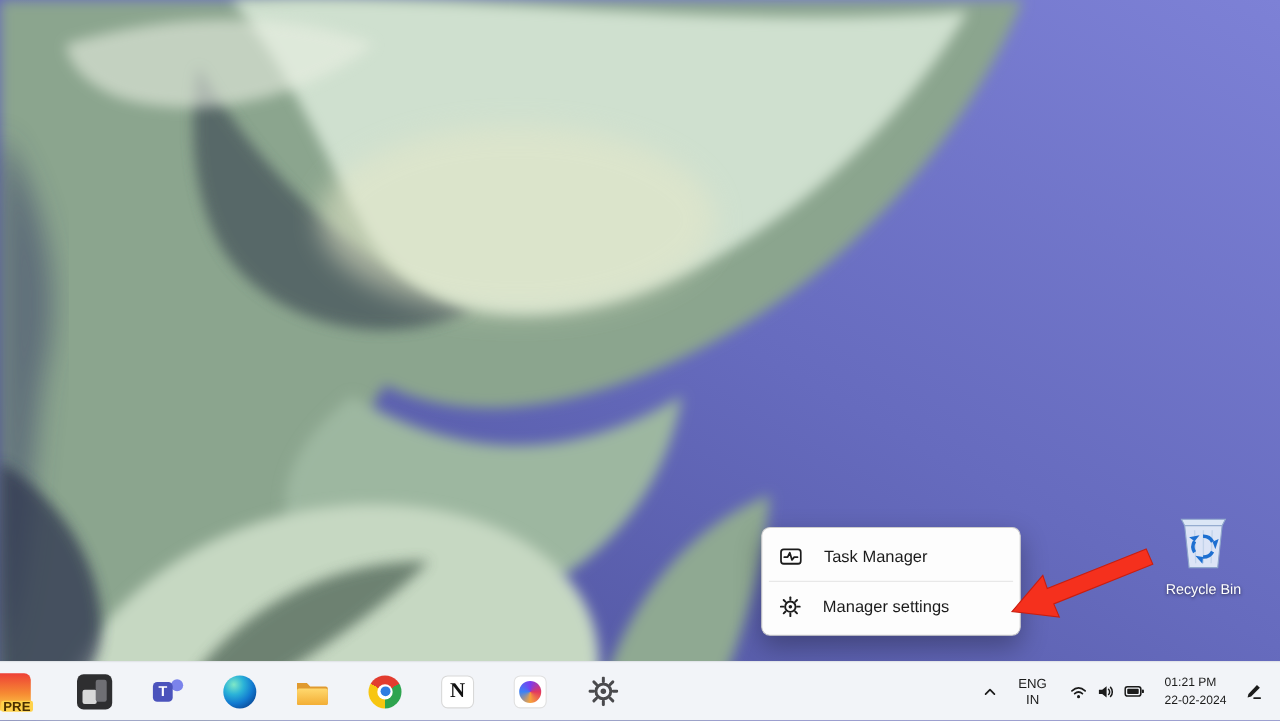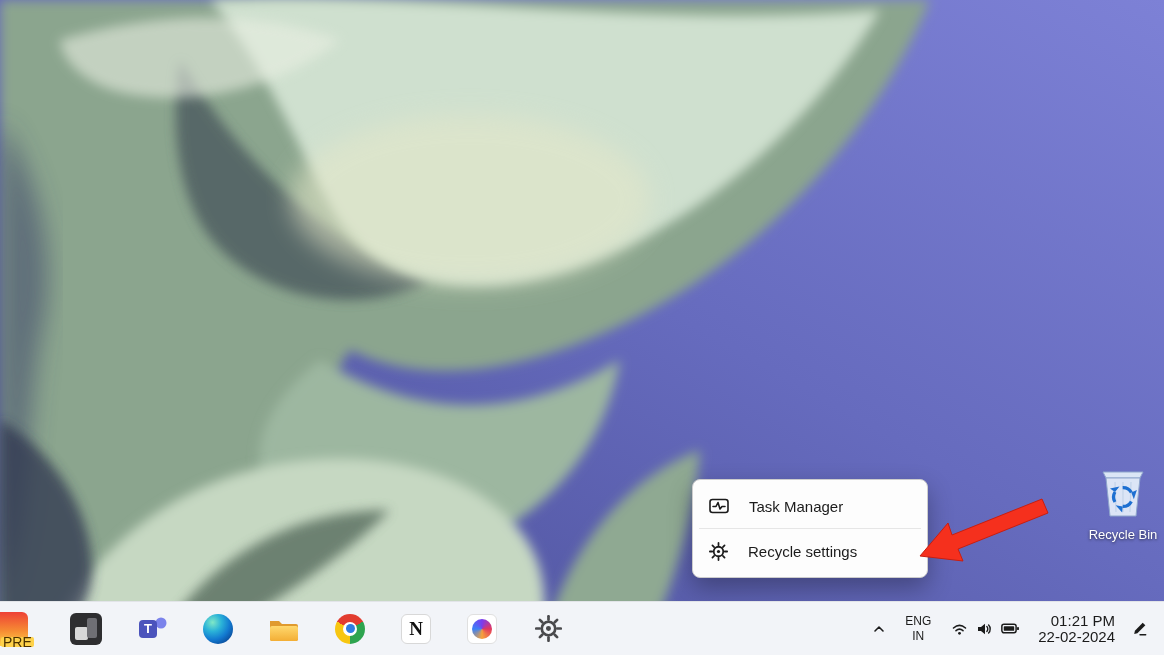--- a/index.html
+++ b/index.html
@@ -3,21 +3,21 @@
 <meta charset="utf-8">
 <style>
   * { margin:0; padding:0; box-sizing:border-box; }
   html,body { width:1164px; height:655px; overflow:hidden; }
   body { font-family:"Liberation Sans","DejaVu Sans",sans-serif; }
   .screen { position:relative; width:1164px; height:655px; overflow:hidden; background:#5a5fb0; }
 
   .wallpaper { position:absolute; inset:0; width:100%; height:100%; display:block; }
 
   
-  .recycle-bin { position:absolute; left:1081px; top:460px; width:84px; text-align:center; cursor:default; z-index:3; }
+  .recycle-bin { position:absolute; left:1052px; top:460px; width:84px; text-align:center; cursor:default; z-index:3; }
   .recycle-bin .rb-label { margin-top:1px; color:#fff; font-size:13px; text-shadow:0 1px 3px rgba(0,0,0,.65); white-space:nowrap; }
 
   
   .context-menu { position:absolute; left:692px; top:479px; width:236px; background:#fdfdfd;
     border:1px solid #cdcdcd; border-radius:8px; padding:4px; box-shadow:0 10px 24px rgba(0,0,0,.30); z-index:4; }
   .menu-item { display:flex; align-items:center; gap:20px; height:44px; padding:0 12px; border-radius:4px; cursor:default; }
   .menu-item .mi-label { font-size:15px; color:#1b1b1b; }
   .menu-sep { height:1px; background:#e6e6e6; margin:0 2px; }
 
   
@@ -25,21 +25,21 @@
 
   
   .taskbar { position:absolute; left:0; bottom:0; width:100%; height:54px; background:#f2f4f8;
     border-top:1px solid #e2e4e8; z-index:6; }
   .tb-left { position:absolute; left:0; top:0; height:100%; display:flex; align-items:center; gap:26px; }
   .tb-btn { width:40px; height:40px; display:flex; align-items:center; justify-content:center; border-radius:6px; position:relative; }
 
   .icon-premiere { width:34px; height:34px; border-radius:6px; margin-left:-19px;
     background:linear-gradient(180deg,#ee4036 0%,#f68b33 55%,#ffd24a 100%); }
   .pre-chip { position:absolute; left:1px; bottom:2px; background:#ffd24a; color:#4a3000;
-    font-size:14px; font-weight:normal; line-height:10px; padding:0 2px; border-radius:2px; }
+    font-size:12px; font-weight:bold; line-height:10px; padding:0 2px; border-radius:2px; }
   .icon-darkwin { width:32px; height:32px; border-radius:6px; background:#2e2e30; position:relative; }
   .icon-darkwin .dw-light { position:absolute; left:5px; bottom:5px; width:13px; height:13px; background:#d8d8d8; border-radius:2px; }
   .icon-darkwin .dw-mid { position:absolute; right:5px; top:5px; width:10px; height:20px; background:#6f6f74; border-radius:2px; }
   .icon-teams { width:34px; height:34px; position:relative; }
   .icon-teams .t-letter { position:absolute; left:4px; top:8px; width:18px; height:18px; line-height:18px;
     text-align:center; color:#fff; font-weight:bold; font-size:13px; }
   .icon-edge { width:30px; height:30px; border-radius:50%;
     background:radial-gradient(circle at 32% 28%, #7fe8c7 0%, #2bb3d8 30%, #1279d0 58%, #0b4f9e 80%, #0a3e86 100%); }
   .icon-chrome { width:30px; height:30px; border-radius:50%; position:relative;
     background:conic-gradient(from -60deg, #e23c2f 0deg 120deg, #2ea44f 120deg 240deg, #f7c611 240deg 360deg); }
@@ -51,21 +51,21 @@
   .icon-colorful { width:30px; height:30px; border-radius:6px; background:#fff; border:1px solid #e0e0e0;
     display:flex; align-items:center; justify-content:center; }
   .icon-colorful .cf-blob { width:20px; height:20px; border-radius:50%;
     background:conic-gradient(#7a3cf0, #e3385e, #f7a23b, #3b82f6, #7a3cf0); filter:blur(.5px); }
 
   
   .tray { position:absolute; right:0; top:0; height:100%; display:flex; align-items:center; gap:4px; padding-right:10px; }
   .tray-btn { display:flex; align-items:center; justify-content:center; border-radius:6px; padding:6px; }
   .lang-block { text-align:center; font-size:12px; color:#1b1b1b; line-height:15px; padding:4px 8px; border-radius:6px; }
   .sys-icons { display:flex; align-items:center; gap:8px; padding:8px 8px; border-radius:6px; }
-  .clock-block { text-align:right; font-size:15px; color:#1b1b1b; line-height:16px; padding:4px 6px; border-radius:6px; }
+  .clock-block { text-align:left; font-size:11px; color:#1b1b1b; line-height:16px; padding:4px 6px; border-radius:6px; }
 </style>
 </head>
 <body>
 
 <div class="screen">
 
   <svg class="wallpaper" viewBox="0 0 1164 655" preserveAspectRatio="none" aria-hidden="true">
     <defs>
       <linearGradient id="bg" x1="0" y1="1" x2="1" y2="0">
         <stop offset="0" stop-color="#474b92"></stop>
@@ -132,21 +132,21 @@
           <line x1="21.5" y1="13" x2="24.8" y2="13"></line>
           <line x1="19" y1="19" x2="21.3" y2="21.3"></line>
           <line x1="13" y1="21.5" x2="13" y2="24.8"></line>
           <line x1="7" y1="19" x2="4.7" y2="21.3"></line>
           <line x1="4.5" y1="13" x2="1.2" y2="13"></line>
           <line x1="7" y1="7" x2="4.7" y2="4.7"></line>
           <line x1="13" y1="4.5" x2="13" y2="1.2"></line>
           <line x1="19" y1="7" x2="21.3" y2="4.7"></line>
         </g>
       </svg>
-      <span class="mi-label">Recycle settings</span>
+      <span class="mi-label">Manager settings</span>
     </div>
   </div>
 
   <svg class="arrow-overlay" viewBox="0 0 1164 655" aria-hidden="true">
     <polygon points="1042,499 952,535 948,523 920,556 963,561 958,549 1048,513" fill="#f5301d" stroke="#c81e10" stroke-width="1"></polygon>
   </svg>
 
   <div class="taskbar">
 
     <div class="tb-left">

